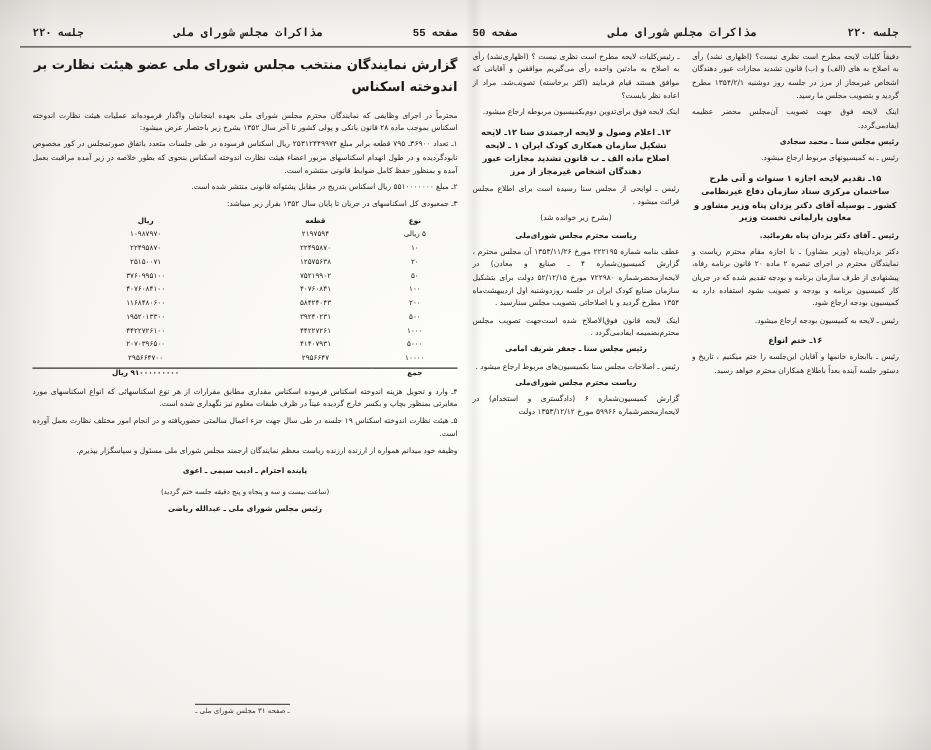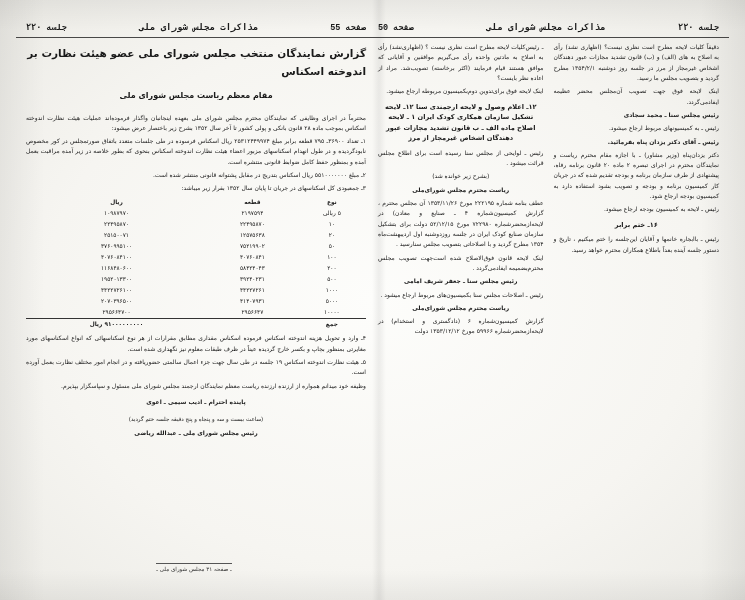--- a/index.html
+++ b/index.html
@@ -135,24 +135,25 @@
         <span class="num">صفحه 50</span>
       </div>
 
       <div class="cols">
 
         <div class="col">
           <p>دقیقاً کلیات لایحه مطرح است نظری نیست؟ (اظهاری نشد) رأی به اصلاح به های (الف) و (ب) قانون تشدید مجازات عبور دهندگان اشخاص غیرمجاز از مرز در جلسه روز دوشنبه ۱۳۵۴/۲/۱ مطرح گردید و بتصویب مجلس ما رسید.</p>
           <p>اینک لایحه فوق جهت تصویب آن‌مجلس محضر عظیمه ایفادمی‌گردد.</p>
           <p class="b">رئیس مجلس سنا ـ محمد سجادی</p>
           <p>رئیس ـ به کمیسیونهای مربوط ارجاع میشود.</p>
+          <p class="sec-title">۱۵ـ تقدیم لایحه اجازه ۱ سنوات و آتی طرح ساختمان مرکزی ستاد سازمان دفاع غیرنظامی کشور ـ بوسیله آقای دکتر یزدان پناه وزیر مشاور و معاون پارلمانی نخست وزیر</p>
           <p class="b">رئیس ـ آقای دکتر یزدان پناه بفرمائید.</p>
           <p>دکتر یزدان‌پناه (وزیر مشاور) ـ با اجازه مقام محترم ریاست و نمایندگان محترم در اجرای تبصره ۲ ماده ۲۰ قانون برنامه رفاه، پیشنهادی از طرف سازمان برنامه و بودجه تقدیم شده که در جریان کار کمیسیون برنامه و بودجه و تصویب بشود استفاده دارد به کمیسیون بودجه ارجاع شود.</p>
           <p>رئیس ـ لایحه به کمیسیون بودجه ارجاع میشود.</p>
-          <p class="sec-title">۱۶ـ ختم برابر</p>
+          <p class="sec-title">۱۶ـ ختم انواع</p>
           <p>رئیس ـ باابجاره خانمها و آقایان این‌جلسه را ختم میکنیم ، تاریخ و دستور جلسه آینده بعداً باطلاع همکاران محترم خواهد رسید.</p>
         </div>
 
         <div class="col">
           <p>ـ رئیس‌کلیات لایحه مطرح است نظری نیست ؟ (اظهاری‌نشد) رأی به اصلاح به مادتین واحده رأی می‌گیریم موافقین و آقایانی که موافق هستند قیام فرمایند (اکثر برخاسته) تصویب‌شد. مراد از اعاده نظر بایست؟</p>
           <p>اینک لایحه فوق برای‌تدوین دوم‌بکمیسیون مربوطه ارجاع میشود.</p>
           <p class="sec-title">۱۲ـ اعلام وصول و لایحه ارجمندی سنا ۱۲ـ لایحه تشکیل سازمان همکاری کودک ایران ۱ ـ لایحه اصلاح ماده الف ـ ب قانون تشدید مجازات عبور دهندگان اشخاص غیرمجاز از مرز</p>
           <p>رئیس ـ لوایحی از مجلس سنا رسیده است برای اطلاع مجلس قرائت میشود .</p>
           <p class="ctr">(بشرح زیر خوانده شد)</p>
           <p class="b ctr">ریاست محترم مجلس شورای‌ملی</p>
@@ -170,21 +171,20 @@
       <div class="head">
         <div class="rule"></div>
         <span class="num">صفحه 55</span>
         <span class="title">مذاکرات مجلس شورای ملی</span>
         <span class="num">جلسه ۲۲۰</span>
       </div>
 
       <div class="cols">
         <div class="col wide">
           <p class="big-title">گزارش نمایندگان منتخب مجلس شورای ملی عضو هیئت نظارت بر اندوخته اسکناس</p>
-          <p class="sub-title">مقام معظم ریاست مجلس شورای ملی</p>
           <p class="lead">محترماً در اجرای وظایفی که نمایندگان محترم مجلس شورای ملی بعهده اینجانبان واگذار فرموده‌اند عملیات هیئت نظارت اندوخته اسکناس بموجب ماده ۲۸ قانون بانکی و پولی کشور تا آخر سال ۱۳۵۲ بشرح زیر باختصار عرض میشود:</p>
           <p>۱ـ تعداد ۳۶۹۰۰ـ ۷۹۵ قطعه برابر مبلغ ۲۵۳۱۲۴۴۹۹۷۴ ریال اسکناس فرسوده در طی جلسات متعدد باتفاق صورتمجلس در کور مخصوص نابودگردیده و در طول انهدام اسکناسهای مزبور اعضاء هیئت نظارت اندوخته اسکناس بنحوی که بطور خلاصه در زیر آمده مراقبت بعمل آمده و بمنظور حفظ کامل ضوابط قانونی منتشره است.</p>
           <p>۲ـ مبلغ ۵۵۱۰۰۰۰۰۰۰ ریال اسکناس بتدریج در مقابل پشتوانه قانونی منتشر شده است.</p>
           <p>۳ـ جمعبودی کل اسکناسهای در جریان تا پایان سال ۱۳۵۲ بقرار زیر میباشد:</p>
 
           <table class="tbl">
             <thead>
               <tr>
                 <th>نوع</th>
                 <th>قطعه</th>

